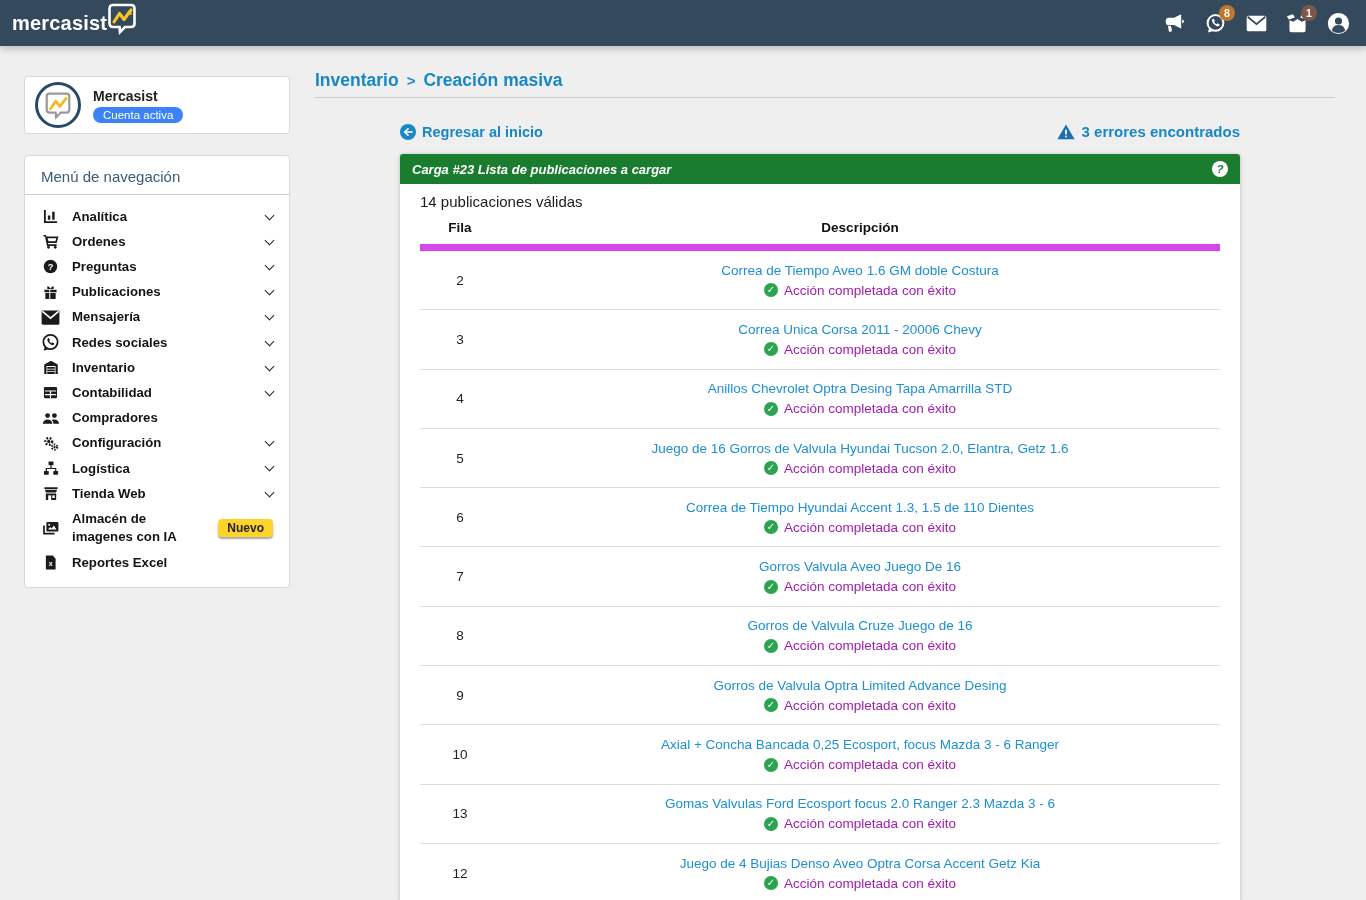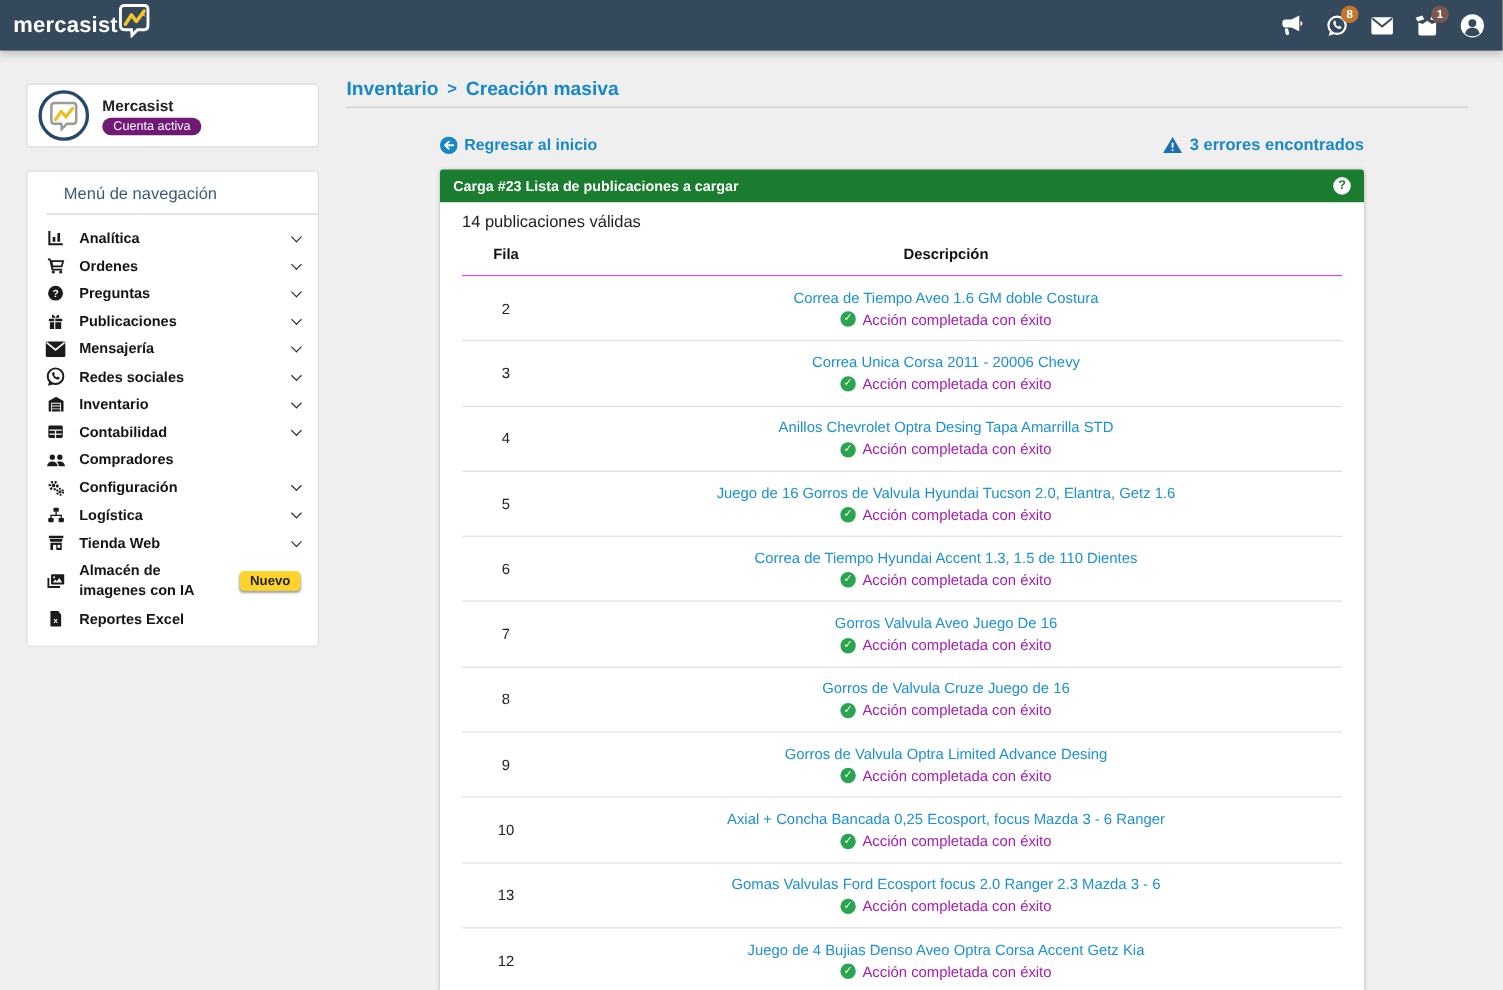--- a/index.html
+++ b/index.html
@@ -22,26 +22,26 @@
   .badge-orange{background:#c0762c;}
   .badge-brown{background:#7d564e;}
 
   
   .account-card{position:absolute;left:24px;top:76px;width:266px;height:58px;background:#fff;
     border:1px solid #d9d9d9;border-radius:4px;display:flex;align-items:center;padding:6px 10px;}
   .avatar-ring{width:46px;height:46px;border-radius:50%;border:3px solid #27486a;background:#fff;
     display:flex;align-items:center;justify-content:center;flex:0 0 auto;}
   .account-info{margin-left:12px;}
   .account-name{font-size:14px;font-weight:bold;color:#222;}
-  .account-pill{display:inline-block;margin-top:3px;background:#701a75;color:#fff;font-size:11.5px;
+  .account-pill{display:inline-block;margin-top:3px;background:#3b82f6;color:#fff;font-size:11.5px;
     padding:2px 10px;border-radius:10px;}
 
   .menu-card{position:absolute;left:24px;top:155px;width:266px;background:#fff;
     border:1px solid #d9d9d9;border-radius:4px;padding:10px 0 12px;}
-  .menu-title{font-size:15px;color:#3d5a75;padding:2px 16px 9px;border-bottom:1px solid #ccc;margin-left:17px;}
+  .menu-title{font-size:15px;color:#3d5a75;padding:2px 16px 9px;border-bottom:1px solid #ccc;}
   .menu-list{padding-top:9px;}
   .menu-item{display:flex;align-items:center;min-height:25.2px;padding:0 16px;cursor:pointer;}
   .mi-icon{width:19px;display:flex;justify-content:center;color:#1b1b1b;--env-flap:#fff;flex:0 0 auto;}
   .mi-label{font-size:13.2px;font-weight:bold;color:#141414;margin-left:12px;line-height:1.35;}
   .menu-item .chev{margin-left:auto;width:7px;height:7px;border-right:1.8px solid #222;
     border-bottom:1.8px solid #222;transform:rotate(45deg);margin-top:-3px;flex:0 0 auto;}
   .menu-item.two-line{min-height:44px;}
   .menu-item.two-line .mi-label{max-width:132px;}
   .mi-badge{margin-left:auto;background:#ffd42a;color:#222;font-size:12px;font-weight:bold;
     padding:2px 9px;border-radius:4px;box-shadow:0 2px 2px rgba(0,0,0,.35);}
@@ -57,27 +57,27 @@
   .actions-row{position:absolute;top:123px;left:85px;width:840px;display:flex;
     justify-content:space-between;align-items:center;}
   .back-link{display:flex;align-items:center;gap:6px;color:#1787c5;font-size:14.5px;
     font-weight:bold;cursor:pointer;}
   .errors-link{display:flex;align-items:center;gap:7px;color:#1787c5;font-size:15px;
     font-weight:bold;cursor:pointer;}
 
   .panel{position:absolute;top:154px;left:85px;width:840px;box-shadow:0 1px 4px rgba(0,0,0,.25);
     border-radius:3px;}
   .panel-header{height:30px;background:#1a7c2f;border-radius:3px 3px 0 0;display:flex;
-    align-items:center;justify-content:space-between;padding:0 12px;}
+    align-items:center;justify-content:space-between;padding:0 12px;font-style:italic;}
   .panel-title{color:#fff;font-size:13px;font-weight:bold;}
   .help-circle{width:16px;height:16px;border-radius:50%;background:#fff;color:#1a7c2f;
     font-size:11.5px;font-weight:bold;line-height:16px;text-align:center;cursor:pointer;}
   .panel-body{background:#fff;height:717px;padding:0 20px;overflow:hidden;}
   .valid-count{padding-top:9px;font-size:15px;color:#1c1c1c;}
-  .thead{display:flex;align-items:center;height:41px;border-bottom:1px solid #d946ef;}
+  .thead{display:flex;align-items:center;height:41px;border-bottom:7px solid #d946ef;}
   .col-fila{width:80px;text-align:center;font-size:13.5px;font-weight:bold;color:#111;}
   .col-desc{flex:1;text-align:center;font-size:13.5px;font-weight:bold;color:#111;}
   .trow{display:flex;align-items:center;height:59.3px;border-bottom:1px solid #dcdcdc;}
   .trow .fila{width:80px;text-align:center;font-size:13.5px;color:#222;}
   .trow .desc{flex:1;text-align:center;}
   .desc-link{color:#1d8fd4;font-size:13.5px;text-decoration:none;cursor:pointer;display:block;}
   .status-line{margin-top:5px;display:flex;align-items:center;justify-content:center;gap:6px;}
   .check-circle{width:14px;height:14px;border-radius:50%;background:#2aa44f;color:#fff;
     font-size:10px;line-height:14px;text-align:center;flex:0 0 auto;}
   .status-text{font-size:13.5px;color:#a21caf;}

